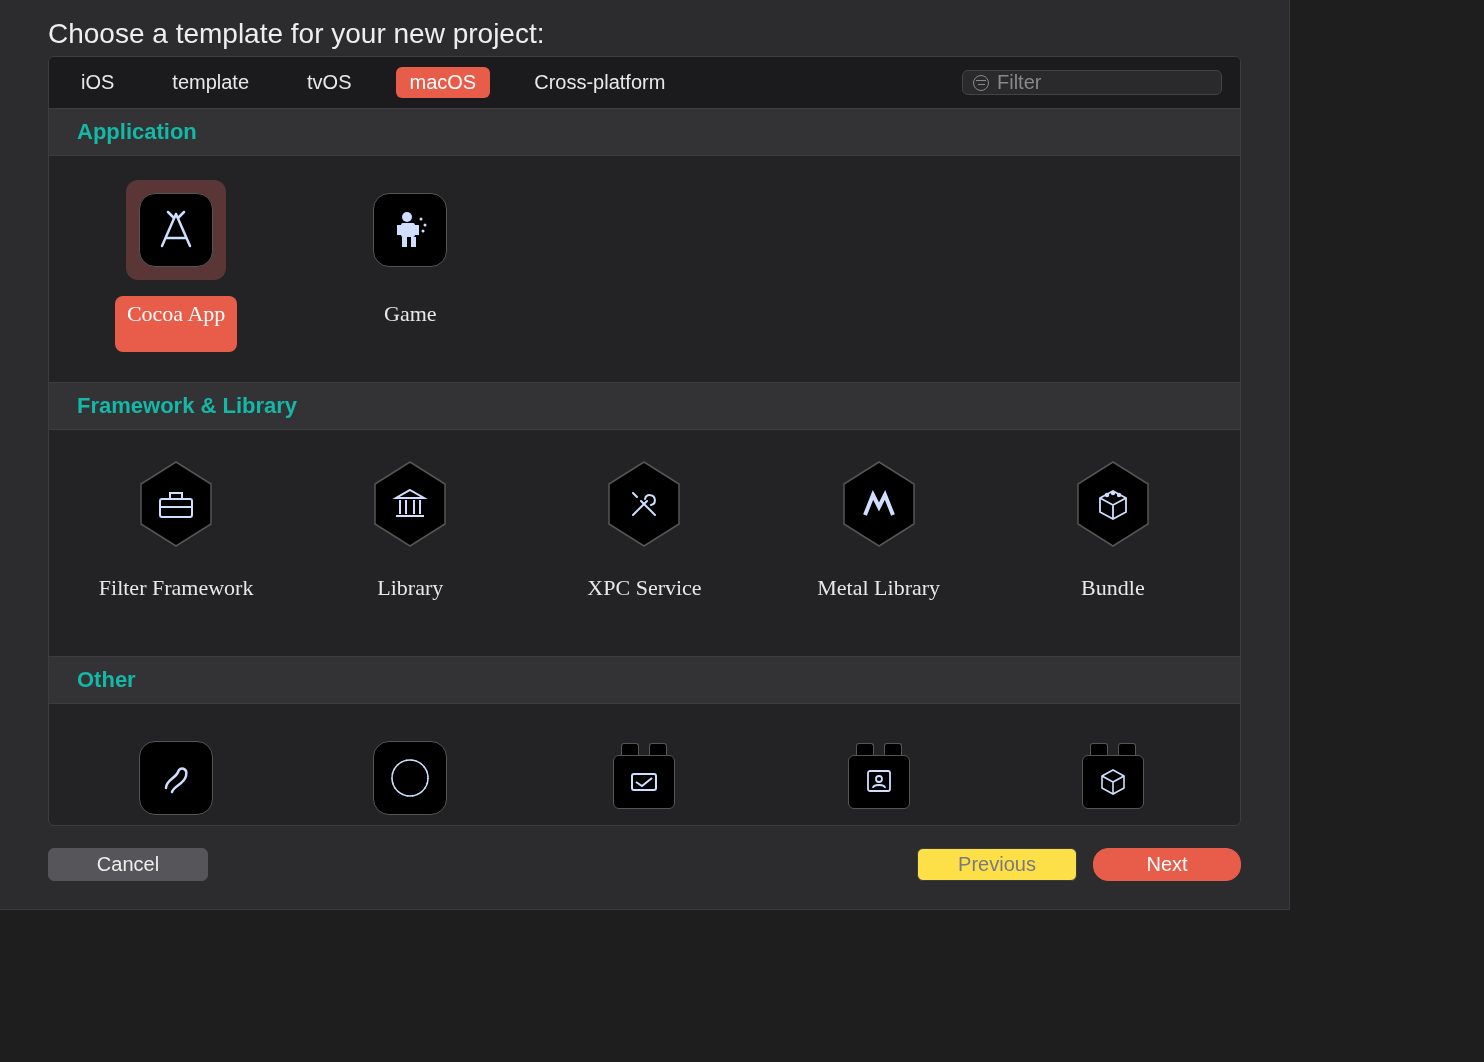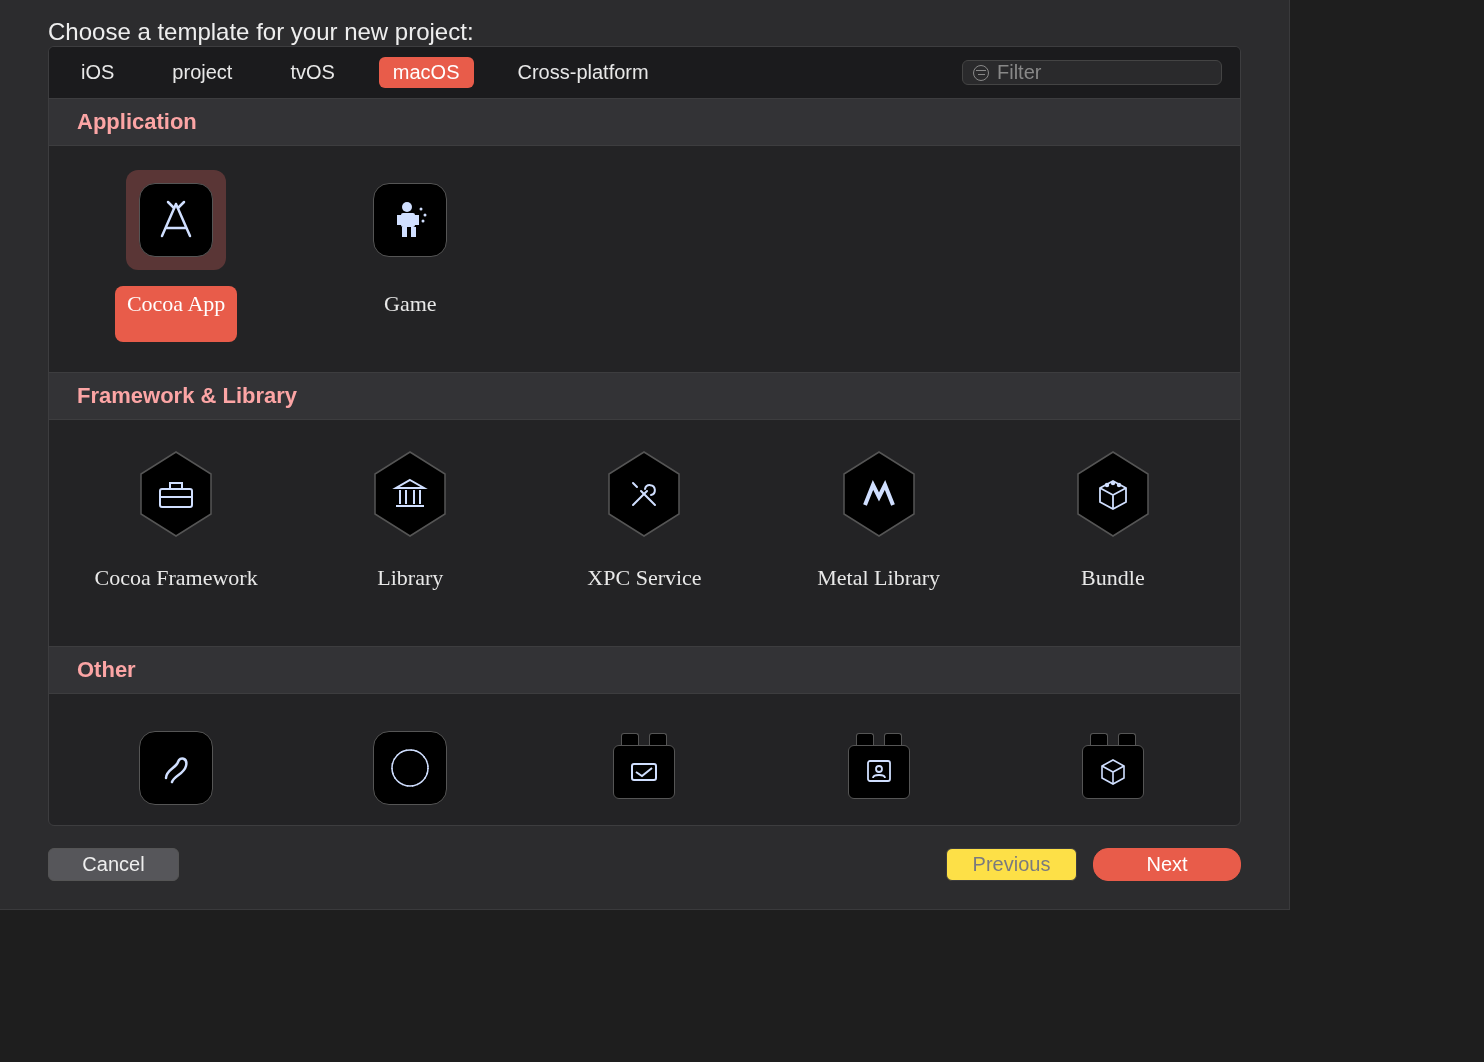--- a/index.html
+++ b/index.html
@@ -18,22 +18,22 @@
     position: absolute;
     top: 0;
     left: 0;
     display: flex;
     flex-direction: column;
     border: 1px solid #3a3a3c;
     border-top: none;
     border-left: none;
   }
   .title {
-    font-size: 24px;
-    padding: 18px 48px 0 48px;
+    font-size: 28px;
+    padding: 18px 48px 6px 48px;
     color: #eee;
     font-weight: 400;
   }
   .panel {
     margin: 0 48px 0 48px;
     background: #232325;
     border: 1px solid #3d3d3f;
     border-radius: 6px;
     flex: 1;
     display: flex;
@@ -90,21 +90,21 @@
   .filter-icon::before { top:4px; }
   .filter-icon::after { top:8px; width:50%; left:25%; }
 
   .scroll-area {
     overflow-y: hidden;
     flex: 1;
     position: relative;
   }
   .section-header {
     background: #333336;
-    color: #fca5a5;
+    color: #14b8a6;
     font-size: 22px;
     font-weight: 600;
     padding: 10px 28px;
     border-top: 1px solid #3d3d3f;
     border-bottom: 1px solid #3d3d3f;
   }
   .section-header:first-child { border-top: none; }
   .grid {
     display: grid;
     grid-template-columns: repeat(5, 1fr);
@@ -183,41 +183,41 @@
   .footer {
     display: flex;
     align-items: center;
     padding: 22px 48px 28px 48px;
     gap: 16px;
   }
   .footer-spacer { flex:1; }
   .btn {
     font-size: 20px;
     padding: 4px 0;
-    width: 131px;
+    width: 160px;
     text-align:center;
     border-radius: 6px;
     border: 1px solid #555;
     background: #56565a;
     color: #eee;
     cursor: default;
   }
   .btn.disabled { background:#fde047; color:#7a7a7e; border-color:#3b3b3e;}
   .btn.primary { background:#e85c4a; border-color:#e85c4a; color:#fff; width:148px;border-radius:15px;}
 </style>
 </head>
 <body>
 
 <div class="dialog">
   <div class="title">Choose a template for your new project:</div>
 
   <div class="panel">
     <div class="tabbar">
       <div class="tab">iOS</div>
-      <div class="tab">project</div>
+      <div class="tab">template</div>
       <div class="tab">tvOS</div>
       <div class="tab active">macOS</div>
       <div class="tab">Cross-platform</div>
       <div class="tabbar-spacer"></div>
       <div class="filter-wrap">
         <span class="filter-icon"></span>
         <input type="text" placeholder="Filter" style="">
       </div>
     </div>
 
@@ -270,21 +270,21 @@
                 </svg>
               <svg class="hex-content" width="36" height="30" viewBox="0 0 36 30">
                   <g stroke="#d0dfff" stroke-width="2" fill="none">
                     <rect x="2" y="10" width="32" height="18" rx="2"></rect>
                     <line x1="2" y1="18" x2="34" y2="18"></line>
                     <path d="M12 10 L12 4 L24 4 L24 10"></path>
                   </g>
                 </svg>
             </div>
           </div>
-          <div class="label">Cocoa Framework</div>
+          <div class="label">Filter Framework</div>
         </div>
         <div class="template">
           <div class="icon-slot">
             <div class="hex-tile">
               <svg class="hex-bg" viewBox="0 0 78 88">
                   <polygon points="39,2 74,24 74,64 39,86 4,64 4,24" fill="#000" stroke="#555" stroke-width="1.5"></polygon>
                 </svg>
               <svg class="hex-content" width="36" height="32" viewBox="0 0 36 32">
                   <g stroke="#d0dfff" stroke-width="2" fill="none">
                     <polygon points="18,2 32,10 4,10"></polygon>

